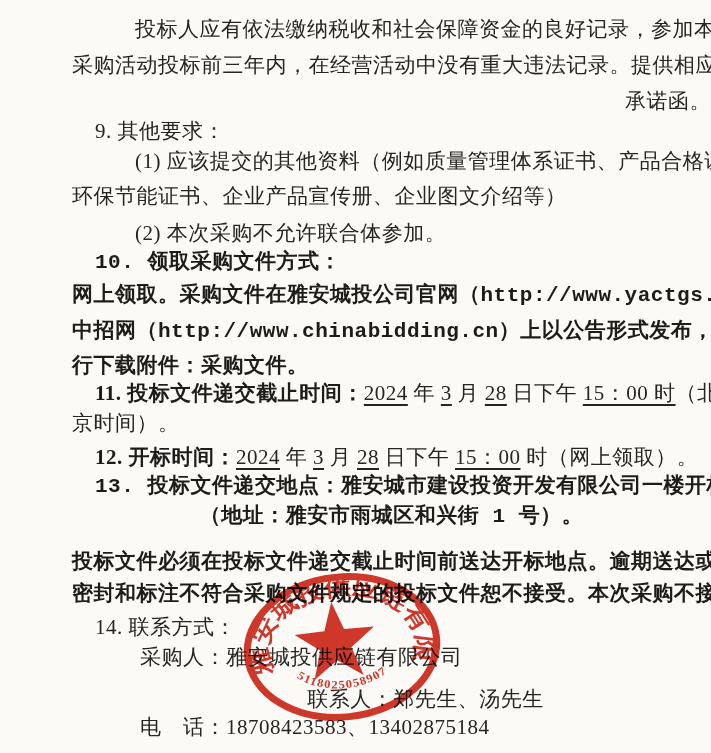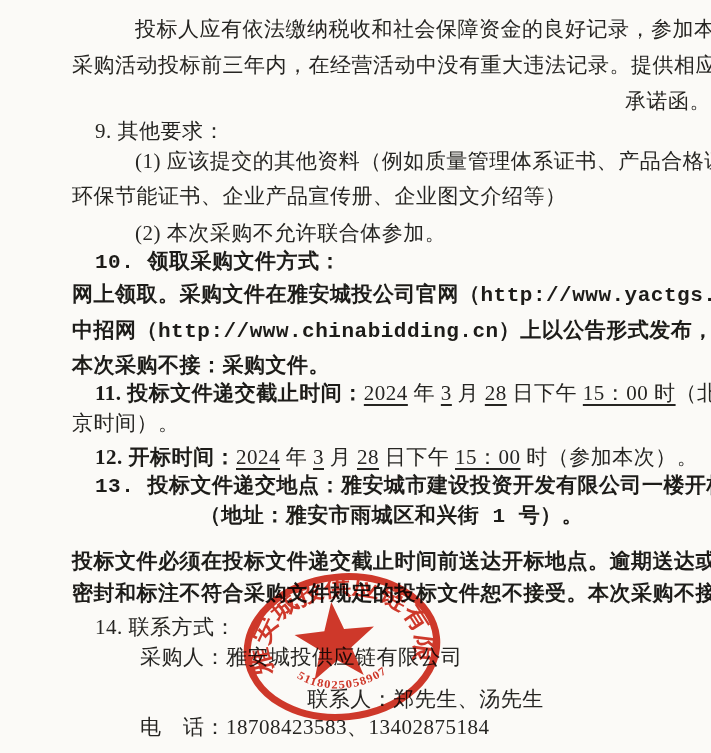--- a/index.html
+++ b/index.html
@@ -58,24 +58,24 @@
       <div class="doc-line" style="margin-left: 135px; margin-top: 14px;"><span>投标人应有依法缴纳税收和社会保障资金的良好记录，参加本次</span></div>
       <div class="doc-line" style="margin-left: 72px; margin-top: 6px; text-align: center;"><span>采购活动投标前三年内，在经营活动中没有重大违法记录。提供相应</span></div>
       <div class="doc-line" style="margin-left: 72px; margin-top: 6px; text-align: right;"><span>承诺函。</span></div>
       <div class="doc-line" style="margin-left: 95px; margin-top: 0px;"><span>9. 其他要求：</span></div>
       <div class="doc-line" style="margin-left: 135px; margin-top: 0px;"><span>(1) 应该提交的其他资料（例如质量管理体系证书、产品合格证、</span></div>
       <div class="doc-line" style="margin-left: 72px; margin-top: 5px;"><span>环保节能证书、企业产品宣传册、企业图文介绍等）</span></div>
       <div class="doc-line" style="margin-left: 135px; margin-top: 7px;"><span>(2) 本次采购不允许联合体参加。</span></div>
       <div class="doc-line bold" style="margin-left: 95px; margin-top: 0px;"><span>10. 领取采购文件方式：</span></div>
       <div class="doc-line bold" style="margin-left: 72px; margin-top: 3px;"><span>网上领取。采购文件在雅安城投公司官网（http://www.yactgs.com）及</span></div>
       <div class="doc-line bold" style="margin-left: 72px; margin-top: 6px;"><span>中招网（http://www.chinabidding.cn）上以公告形式发布，各供应商自</span></div>
-      <div class="doc-line bold" style="margin-left: 72px; margin-top: 5px;"><span>本次采购不接：采购文件。</span></div>
+      <div class="doc-line bold" style="margin-left: 72px; margin-top: 5px;"><span>行下载附件：采购文件。</span></div>
       <div class="doc-line" style="margin-left: 95px; margin-top: -4px;"><span class="seg-bold">11. 投标文件递交截止时间：</span><span class="seg-underline">2024</span><span> 年 </span><span class="seg-underline">3</span><span> 月 </span><span class="seg-underline">28</span><span> 日下午 </span><span class="seg-underline">15：00 时</span><span>（北</span></div>
       <div class="doc-line" style="margin-left: 72px; margin-top: 0px;"><span>京时间）。</span></div>
-      <div class="doc-line" style="margin-left: 95px; margin-top: 4px;"><span class="seg-bold">12. 开标时间：</span><span class="seg-underline">2024</span><span> 年 </span><span class="seg-underline">3</span><span> 月 </span><span class="seg-underline">28</span><span> 日下午 </span><span class="seg-underline">15：00</span><span> 时（参加本次）。</span></div>
+      <div class="doc-line" style="margin-left: 95px; margin-top: 4px;"><span class="seg-bold">12. 开标时间：</span><span class="seg-underline">2024</span><span> 年 </span><span class="seg-underline">3</span><span> 月 </span><span class="seg-underline">28</span><span> 日下午 </span><span class="seg-underline">15：00</span><span> 时（网上领取）。</span></div>
       <div class="doc-line bold" style="margin-left: 95px; margin-top: 0px;"><span>13. 投标文件递交地点：雅安城市建设投资开发有限公司一楼开标室</span></div>
       <div class="doc-line bold" style="margin-left: 72px; margin-top: 0px; text-align: center;"><span>（地址：雅安市雨城区和兴街 1 号）。</span></div>
       <div class="doc-line bold" style="margin-left: 72px; margin-top: 16px;"><span>投标文件必须在投标文件递交截止时间前送达开标地点。逾期送达或</span></div>
       <div class="doc-line bold" style="margin-left: 72px; margin-top: 2px;"><span>密封和标注不符合采购文件规定的投标文件恕不接受。本次采购不接</span></div>
       <div class="doc-line" style="margin-left: 95px; margin-top: 2px;"><span>14. 联系方式：</span></div>
       <div class="doc-line" style="margin-left: 140px; margin-top: 0px;"><span>采购人：雅安城投供应链有限公司</span></div>
       <div class="doc-line" style="margin-left: 140px; margin-top: 12px; text-align: center;"><span>联系人：郑先生、汤先生</span></div>
       <div class="doc-line" style="margin-left: 140px; margin-top: -2px;"><span>电　话：18708423583、13402875184</span></div>
     </div>
 

